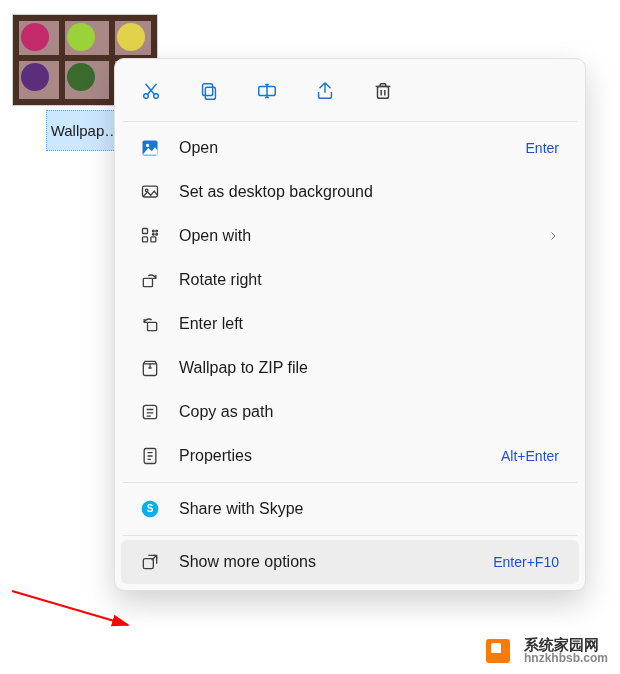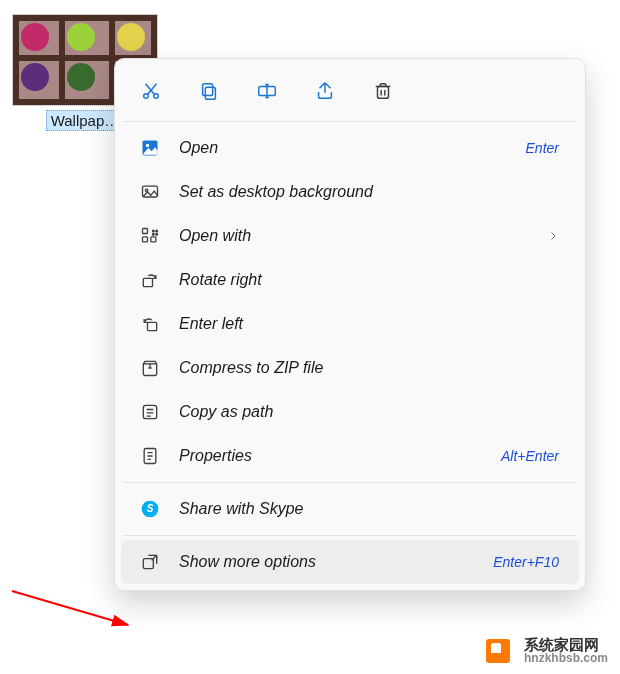--- a/index.html
+++ b/index.html
@@ -31,21 +31,21 @@
     margin: 0 auto 4px auto;
     position: relative;
     overflow: hidden;
   }
   .thumb .shelf {
     position: absolute; background:#4a2f24;
   }
   .thumb .ball { position:absolute; border-radius:50%; }
   .desk-icon .caption {
     display: inline-block;
-    padding: 1px 4px;
+    padding: 11px 4px;
     background: #cce8ff;
     border: 1px dotted #5aa0e0;
   }
 
   
   .menu {
     position: absolute;
     left: 114px;
     top: 58px;
     width: 470px;
@@ -71,21 +71,20 @@
     border-top: 1px solid #e3e3e3;
     margin: 4px 8px;
   }
   .item {
     display: flex;
     align-items: center;
     height: 44px;
     padding: 0 20px 0 18px;
     margin: 0 6px;
     border-radius: 6px;
-    font-style: italic;
   }
   .item.highlight {
     background: #ededed;
   }
   .item .ic {
     width: 22px; height:22px;
     flex: 0 0 22px;
     display:flex; align-items:center; justify-content:center;
   }
   .item .label {
@@ -261,21 +260,21 @@
   </div>
 
   <div class="item">
     <span class="ic">
       <svg width="20" height="20" viewBox="0 0 24 24" fill="none" stroke="#404040" stroke-width="1.6">
           <path d="M4 7 l2 -3 h12 l2 3 v12 a2 2 0 0 1 -2 2 H6 a2 2 0 0 1 -2 -2 Z"></path>
           <path d="M4 7 h16"></path>
           <path d="M12 7 v5 M10 12 h4"></path>
         </svg>
     </span>
-    <span class="label">Compress to ZIP file</span>
+    <span class="label">Wallpap to ZIP file</span>
   </div>
 
   <div class="item">
     <span class="ic">
       <svg width="20" height="20" viewBox="0 0 24 24" fill="none" stroke="#404040" stroke-width="1.6">
           <rect x="4" y="4" width="16" height="16" rx="3"></rect>
           <path d="M8 9 h8 M8 13 h8 M8 17 h5"></path>
         </svg>
     </span>
     <span class="label">Copy as path</span>

